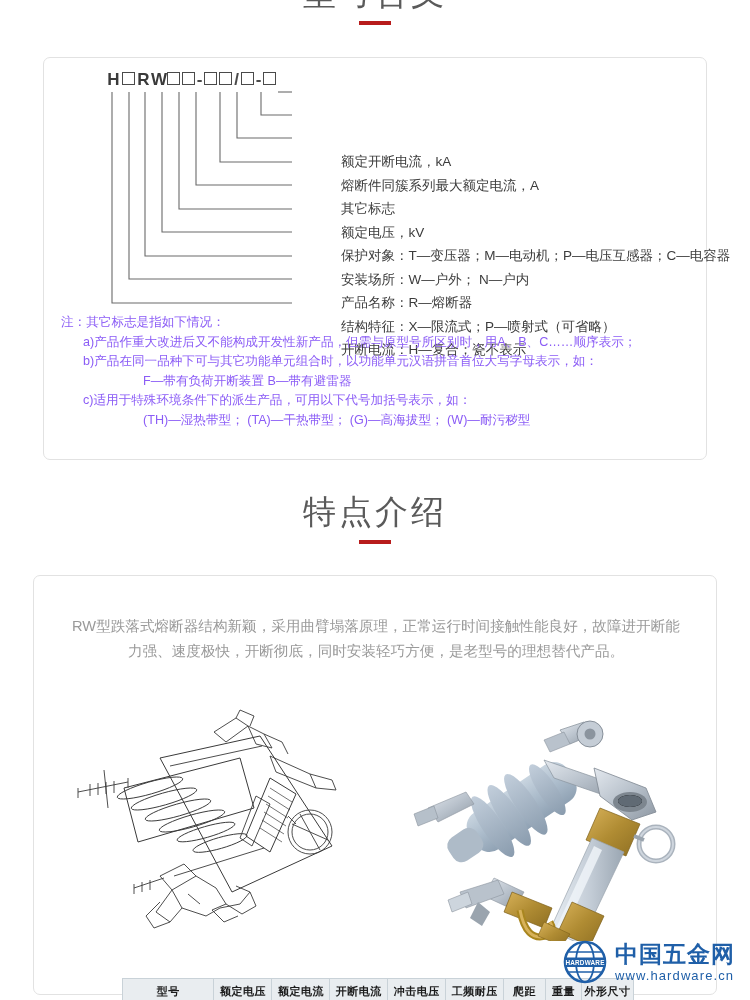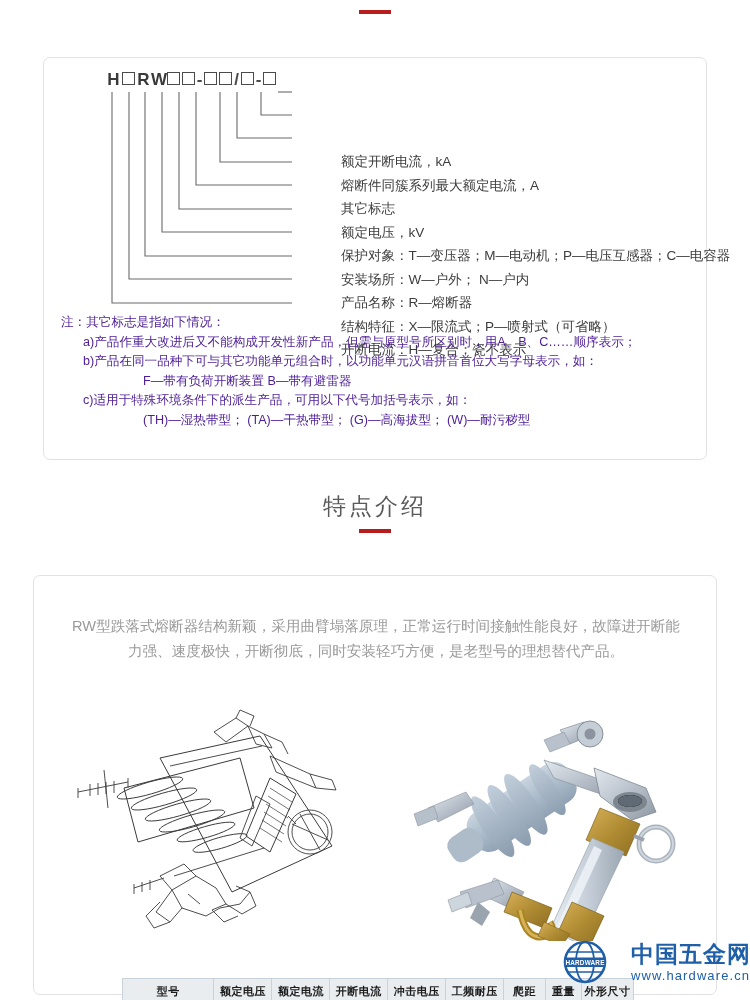--- a/index.html
+++ b/index.html
@@ -8,21 +8,21 @@
     background: #ffffff;
     font-family: "Liberation Sans", "DejaVu Sans", sans-serif;
     overflow: hidden;
   }
   .page { position: relative; width: 750px; height: 1000px; background:#fff; }
 
   
   .sec-head { text-align:center; }
   .sec-head .title {
     font-family: "Liberation Serif", "DejaVu Serif", serif;
-    font-size: 23px;
+    font-size: 33px;
     letter-spacing: 3px;
     color: #5a5a5a;
     font-weight: 400;
     line-height: 1.08;
   }
   .sec-head .rule {
     width: 32px; height: 4px; background:#b81c1c;
     margin: 9px auto 0;
   }
 
@@ -59,21 +59,21 @@
     height:23.5px; line-height:23.5px;
     font-size:13.5px; color:#3c3c3c;
     font-family:"Liberation Sans","DejaVu Sans",sans-serif;
     white-space:nowrap;
     margin-left:44px;
   }
 
   
   .notes { position:absolute; left:17px; top:255px; width:640px; }
   .notes .n {
-    font-size:12.6px; color:#4c1d95; line-height:19.5px;
+    font-size:12.6px; color:#8b5cf6; line-height:19.5px;
     white-space:nowrap;
   }
   .notes .ind1 { padding-left:22px; }
   .notes .ind2 { padding-left:82px; }
 
   
   .feat-text {
     position:absolute; left:38px; top:38px; width:608px;
     text-align:center; color:#9a9a9a;
     font-size:14.6px; line-height:25px;
@@ -99,21 +99,21 @@
     padding:5px 2px;
     text-align:center;
     white-space:nowrap;
     letter-spacing:0.5px;
   }
 
   
   #watermark {
     position:absolute; left:561px; top:938px;
     width:190px; height:48px;
-    display:flex; align-items:center; gap:6px;justify-content:space-between;
+    display:flex; align-items:center; gap:6px;
   }
   #watermark .globe { flex:0 0 auto; }
   #watermark .wm-text { line-height:1; }
   #watermark .wm-cn {
     font-family:"Liberation Serif","DejaVu Serif",serif;
     font-size:23px; font-weight:700; color:#1f5fa8;
     letter-spacing:1px; display:block;
   }
   #watermark .wm-url {
     font-size:13px; color:#1f5fa8; letter-spacing:1.1px;

